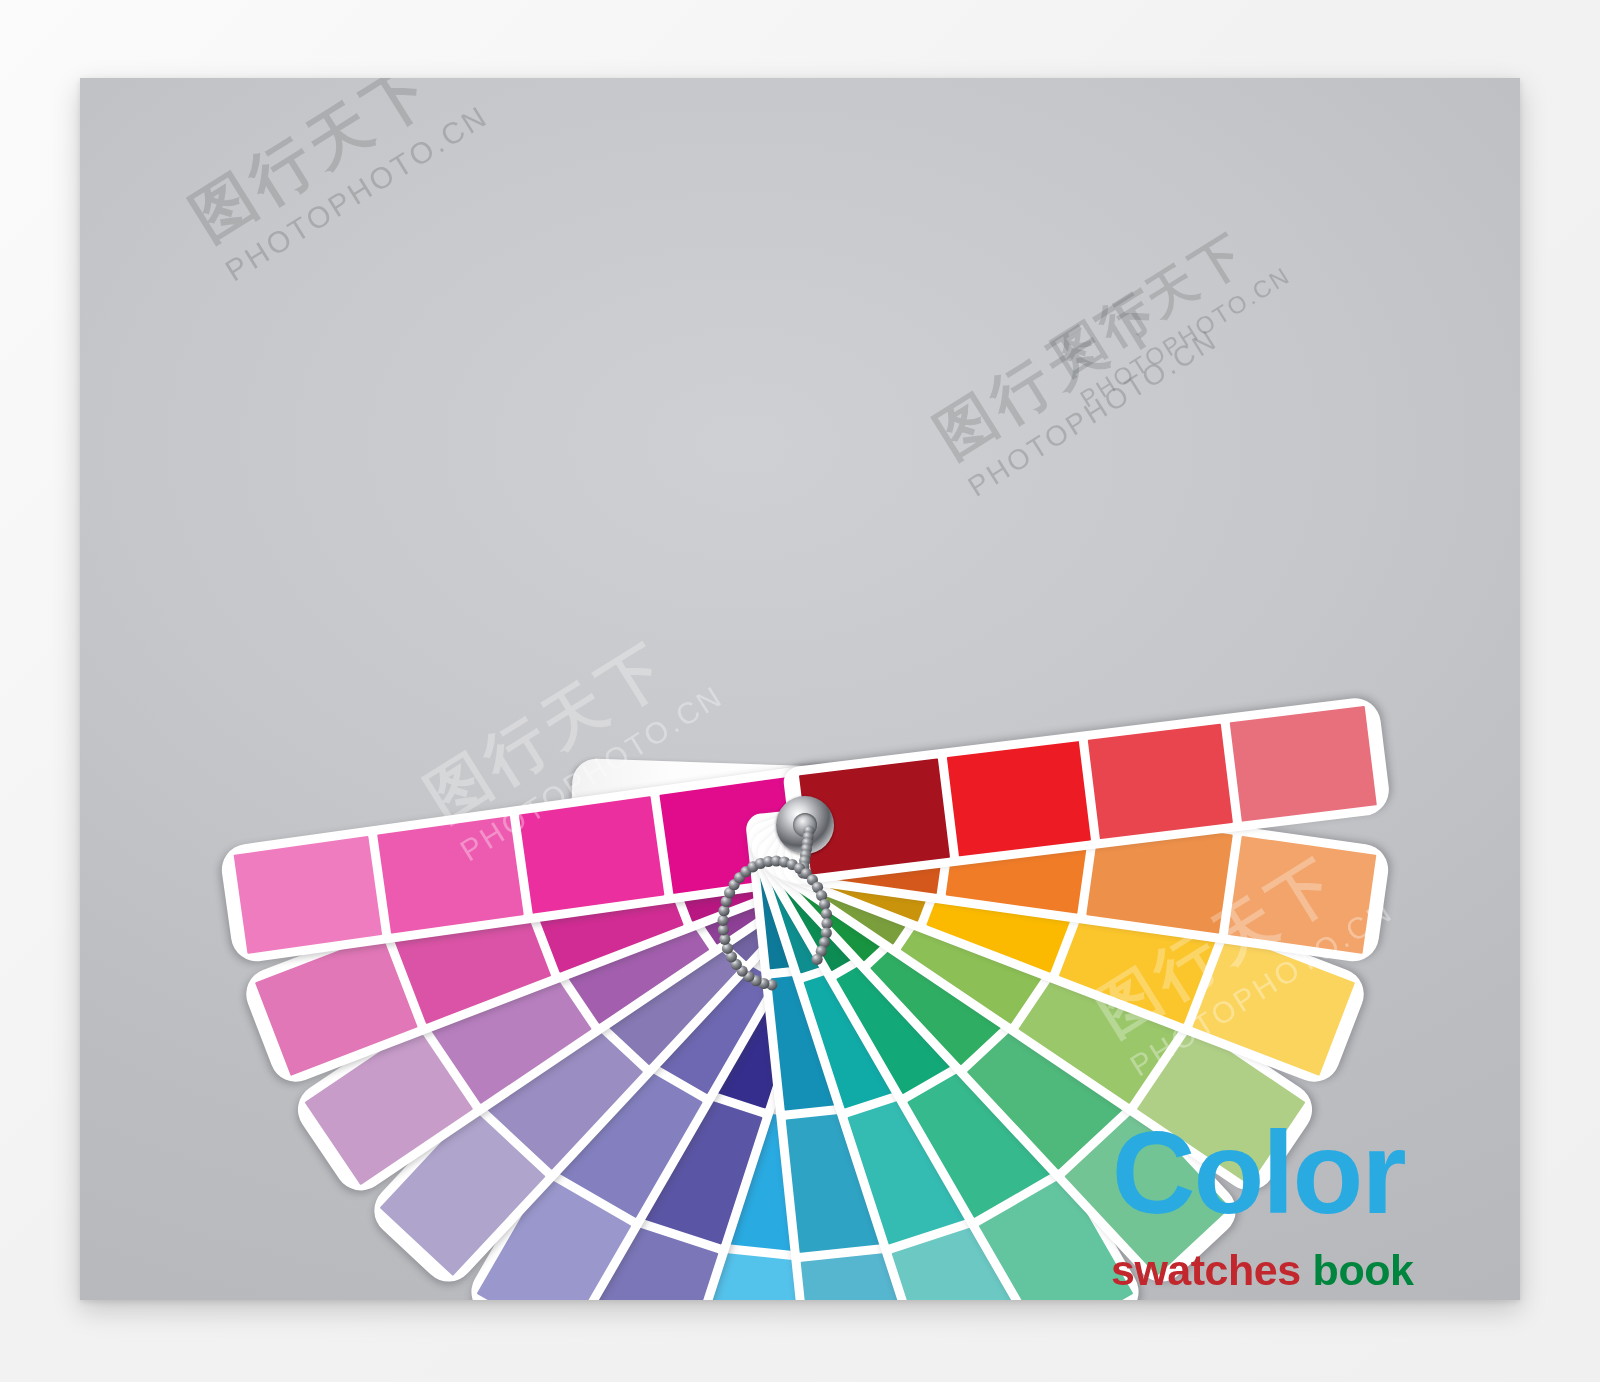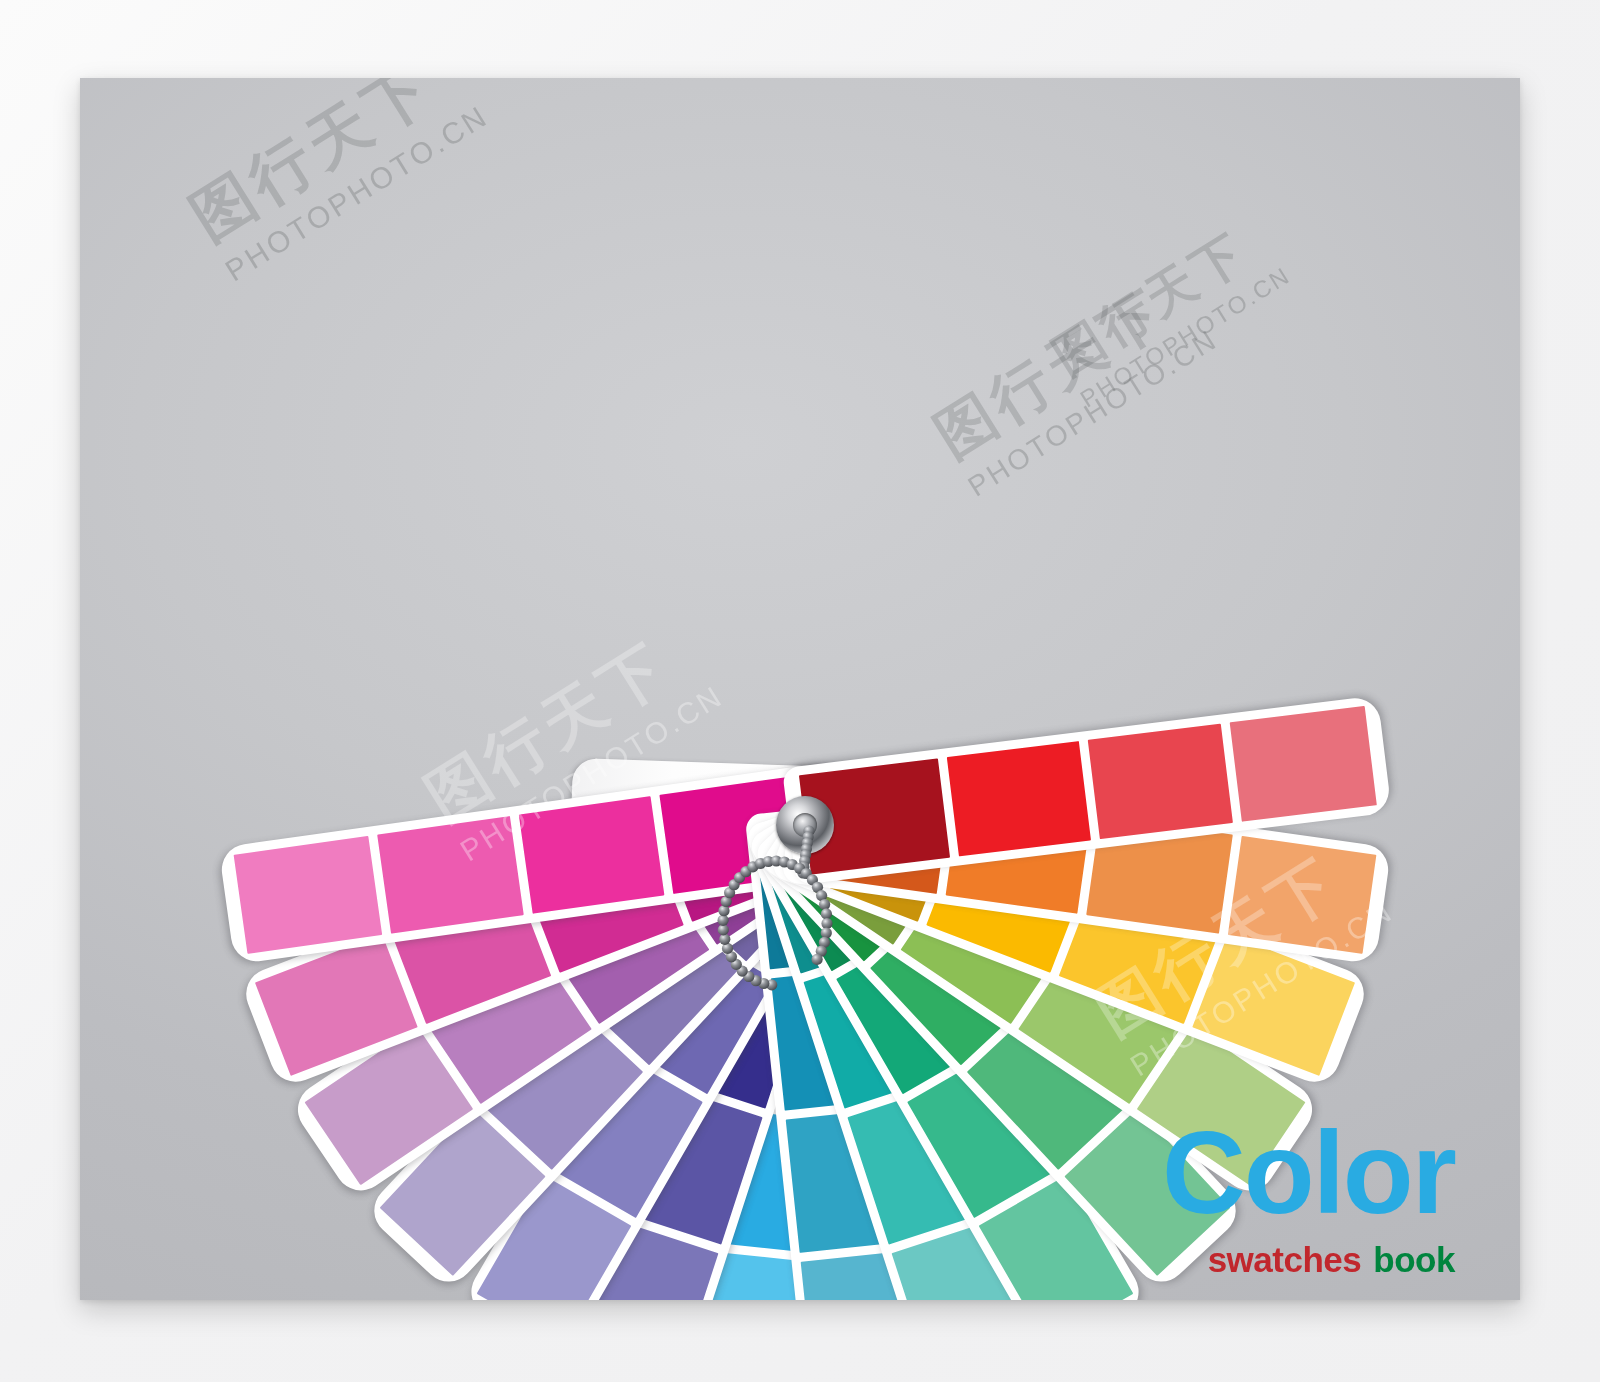--- a/index.html
+++ b/index.html
@@ -101,30 +101,30 @@
     width:24px;height:24px;margin-left:-12px;margin-top:-12px;
     border-radius:50%;
     background:radial-gradient(circle at 40% 34%,#f4f4f5 0%,#b9bbbf 30%,#6d7075 70%,#45484c 100%);
     box-shadow:inset 0 1px 3px rgba(0,0,0,.55);
   }
   #chain{ position:absolute; left:0; top:0; width:1440px; height:1222px; pointer-events:none;}
 
   
   #title-block{
     position:absolute;
-    left:1082px;top:1040px;
-    text-align:right;
+    left:1023px;top:1040px;
+    text-align:center;
   }
   #title{
     font-size:116px;font-weight:bold;line-height:.95;
     letter-spacing:-2px;
     margin:0;
   }
   #subtitle{
-    font-size:35px;font-weight:bold;margin:12px 0 0 8px;letter-spacing:-.5px;
+    font-size:43px;font-weight:bold;margin:18px 0 0 8px;letter-spacing:-.5px;
   }
   #subtitle .w2{ margin-left:12px; }
 </style>
 </head>
 <body>
 
 <div id="stage">
 
   <div id="canvas">
 

